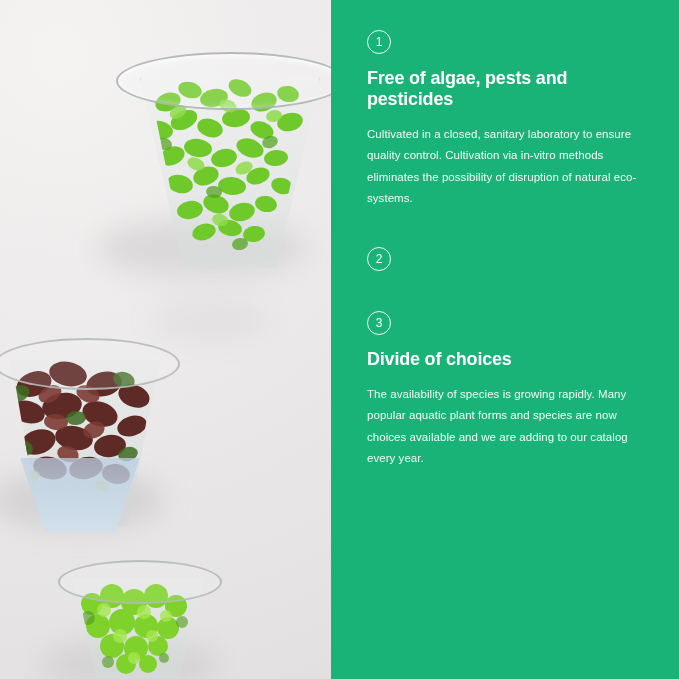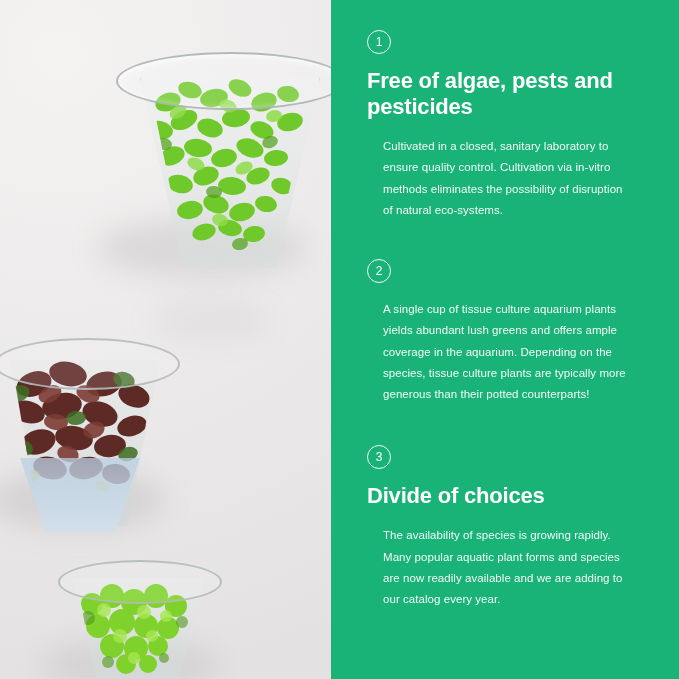--- a/index.html
+++ b/index.html
@@ -175,31 +175,31 @@
     border-radius: 50%;
     display: flex;
     align-items: center;
     justify-content: center;
     font-size: 12px;
     line-height: 1;
     color: #ffffff;
     margin-bottom: 14px;
   }
   .feature-title {
-    font-size: 22px;
+    font-size: 18px;
     font-weight: bold;
     letter-spacing: -0.2px;
     margin: 0 0 14px 0;
     color: #ffffff;
   }
   .feature-body {
     font-size: 11.5px;
     line-height: 1.85;
     color: #f2fbf7;
-    margin: 16px;
+    margin: 0;
     max-width: 292px;
     letter-spacing: 0.05px;
   }
 </style>
 </head>
 <body>
 
 <div class="page">
 
   <div class="photo-panel">
@@ -351,23 +351,22 @@
   <div class="info-panel">
 
     <div class="feature f1">
       <div class="num-circle">1</div>
       <h2 class="feature-title">Free of algae, pests and pesticides</h2>
       <p class="feature-body">Cultivated in a closed, sanitary laboratory to ensure quality control. Cultivation via in-vitro methods eliminates the possibility of disruption of natural eco-systems.</p>
     </div>
 
     <div class="feature f2">
       <div class="num-circle">2</div>
-      <p class="feature-body">A single cup of tissue culture aquarium plants yields abundant lush greens and offers ample coverage in the aquarium. Depending on the species, tissue culture plants are typically more generous than their potted counterparts!</p>
     </div>
 
     <div class="feature f3">
       <div class="num-circle">3</div>
       <h2 class="feature-title">Divide of choices</h2>
-      <p class="feature-body">The availability of species is growing rapidly. Many popular aquatic plant forms and species are now readily available and we are adding to our catalog every year.</p>
+      <p class="feature-body">The availability of species is growing rapidly. Many popular aquatic plant forms and species are now choices available and we are adding to our catalog every year.</p>
     </div>
 
   </div>
 </div>
 
 </body></html>

